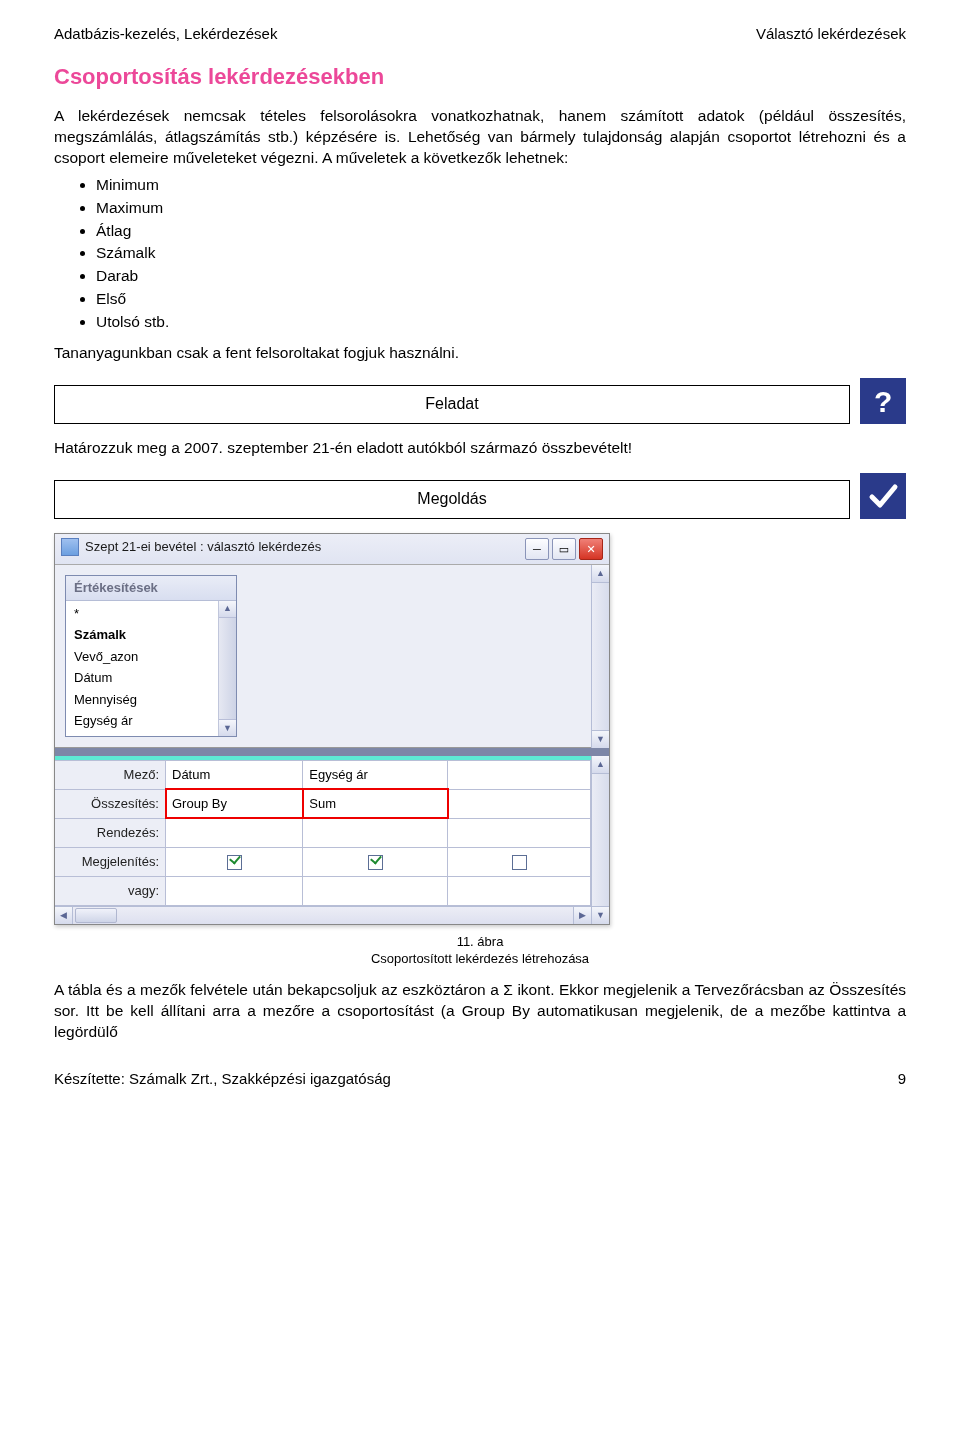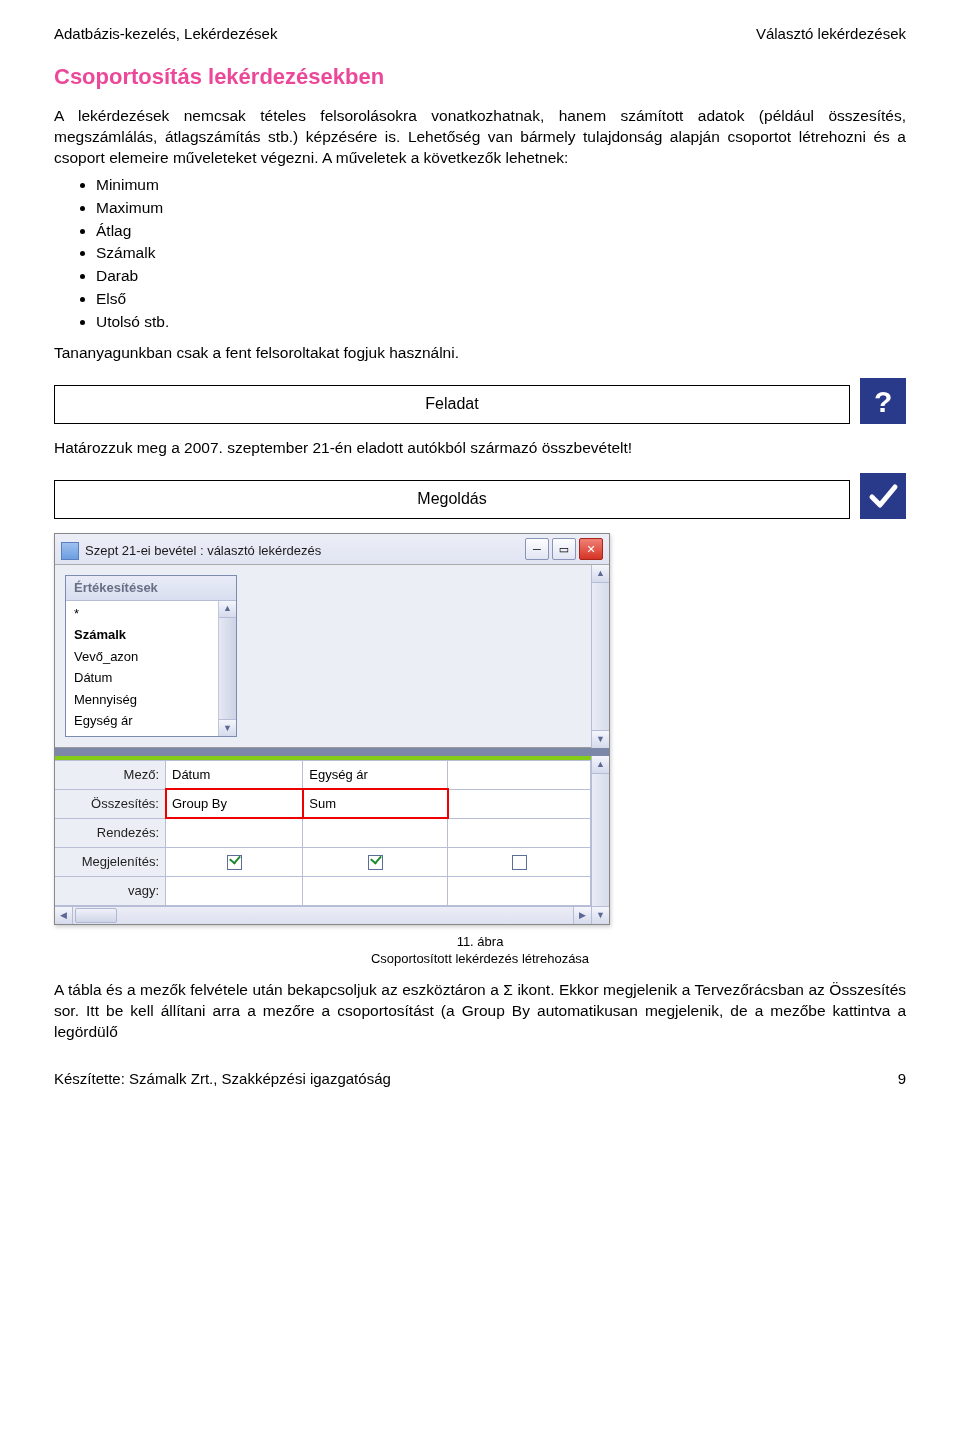--- a/index.html
+++ b/index.html
@@ -52,21 +52,21 @@
     width: 554px;
     border: 1px solid #888;
     background: #f5f6fa;
     font-family: Tahoma, Arial, sans-serif;
     font-size: 13px;
     box-shadow: 1px 2px 4px rgba(0,0,0,0.2);
   }
   .titlebar {
     background: linear-gradient(#eceef7, #e0e4f2);
     display: flex;
-    align-items: flex-end;
+    align-items: flex-start;
     padding: 4px 6px;
     border-bottom: 1px solid #aaa;
   }
   .titlebar .tb-icon {
     width: 16px; height: 16px;
     background: linear-gradient(#9fc0ef,#6c9fe0);
     border: 1px solid #5a7fbf;
     margin-right: 6px;
   }
   .titlebar .tb-title { flex: 1; color: #1a1a1a; }
@@ -132,21 +132,21 @@
     height: 17px;
     background: linear-gradient(#f4f6fb,#d5daec);
     border-bottom:1px solid #b5bdd6;
     display:flex; align-items:center; justify-content:center;
     font-size:9px; color:#5b6794;
   }
   .outer-sb-btn.bottom { margin-top:auto; border-top:1px solid #b5bdd6; border-bottom:none; }
   .splitter { height: 8px; background: #7d87a7; }
   .panel-lower {
     display: flex;
-    background: #84cc16;
+    background: #5eead4;
   }
   .grid-area {
     flex: 1;
     padding: 4px 0 0 0;
   }
   .grid-table {
     width: 100%;
     border-collapse: collapse;
   }
   .grid-table td {

